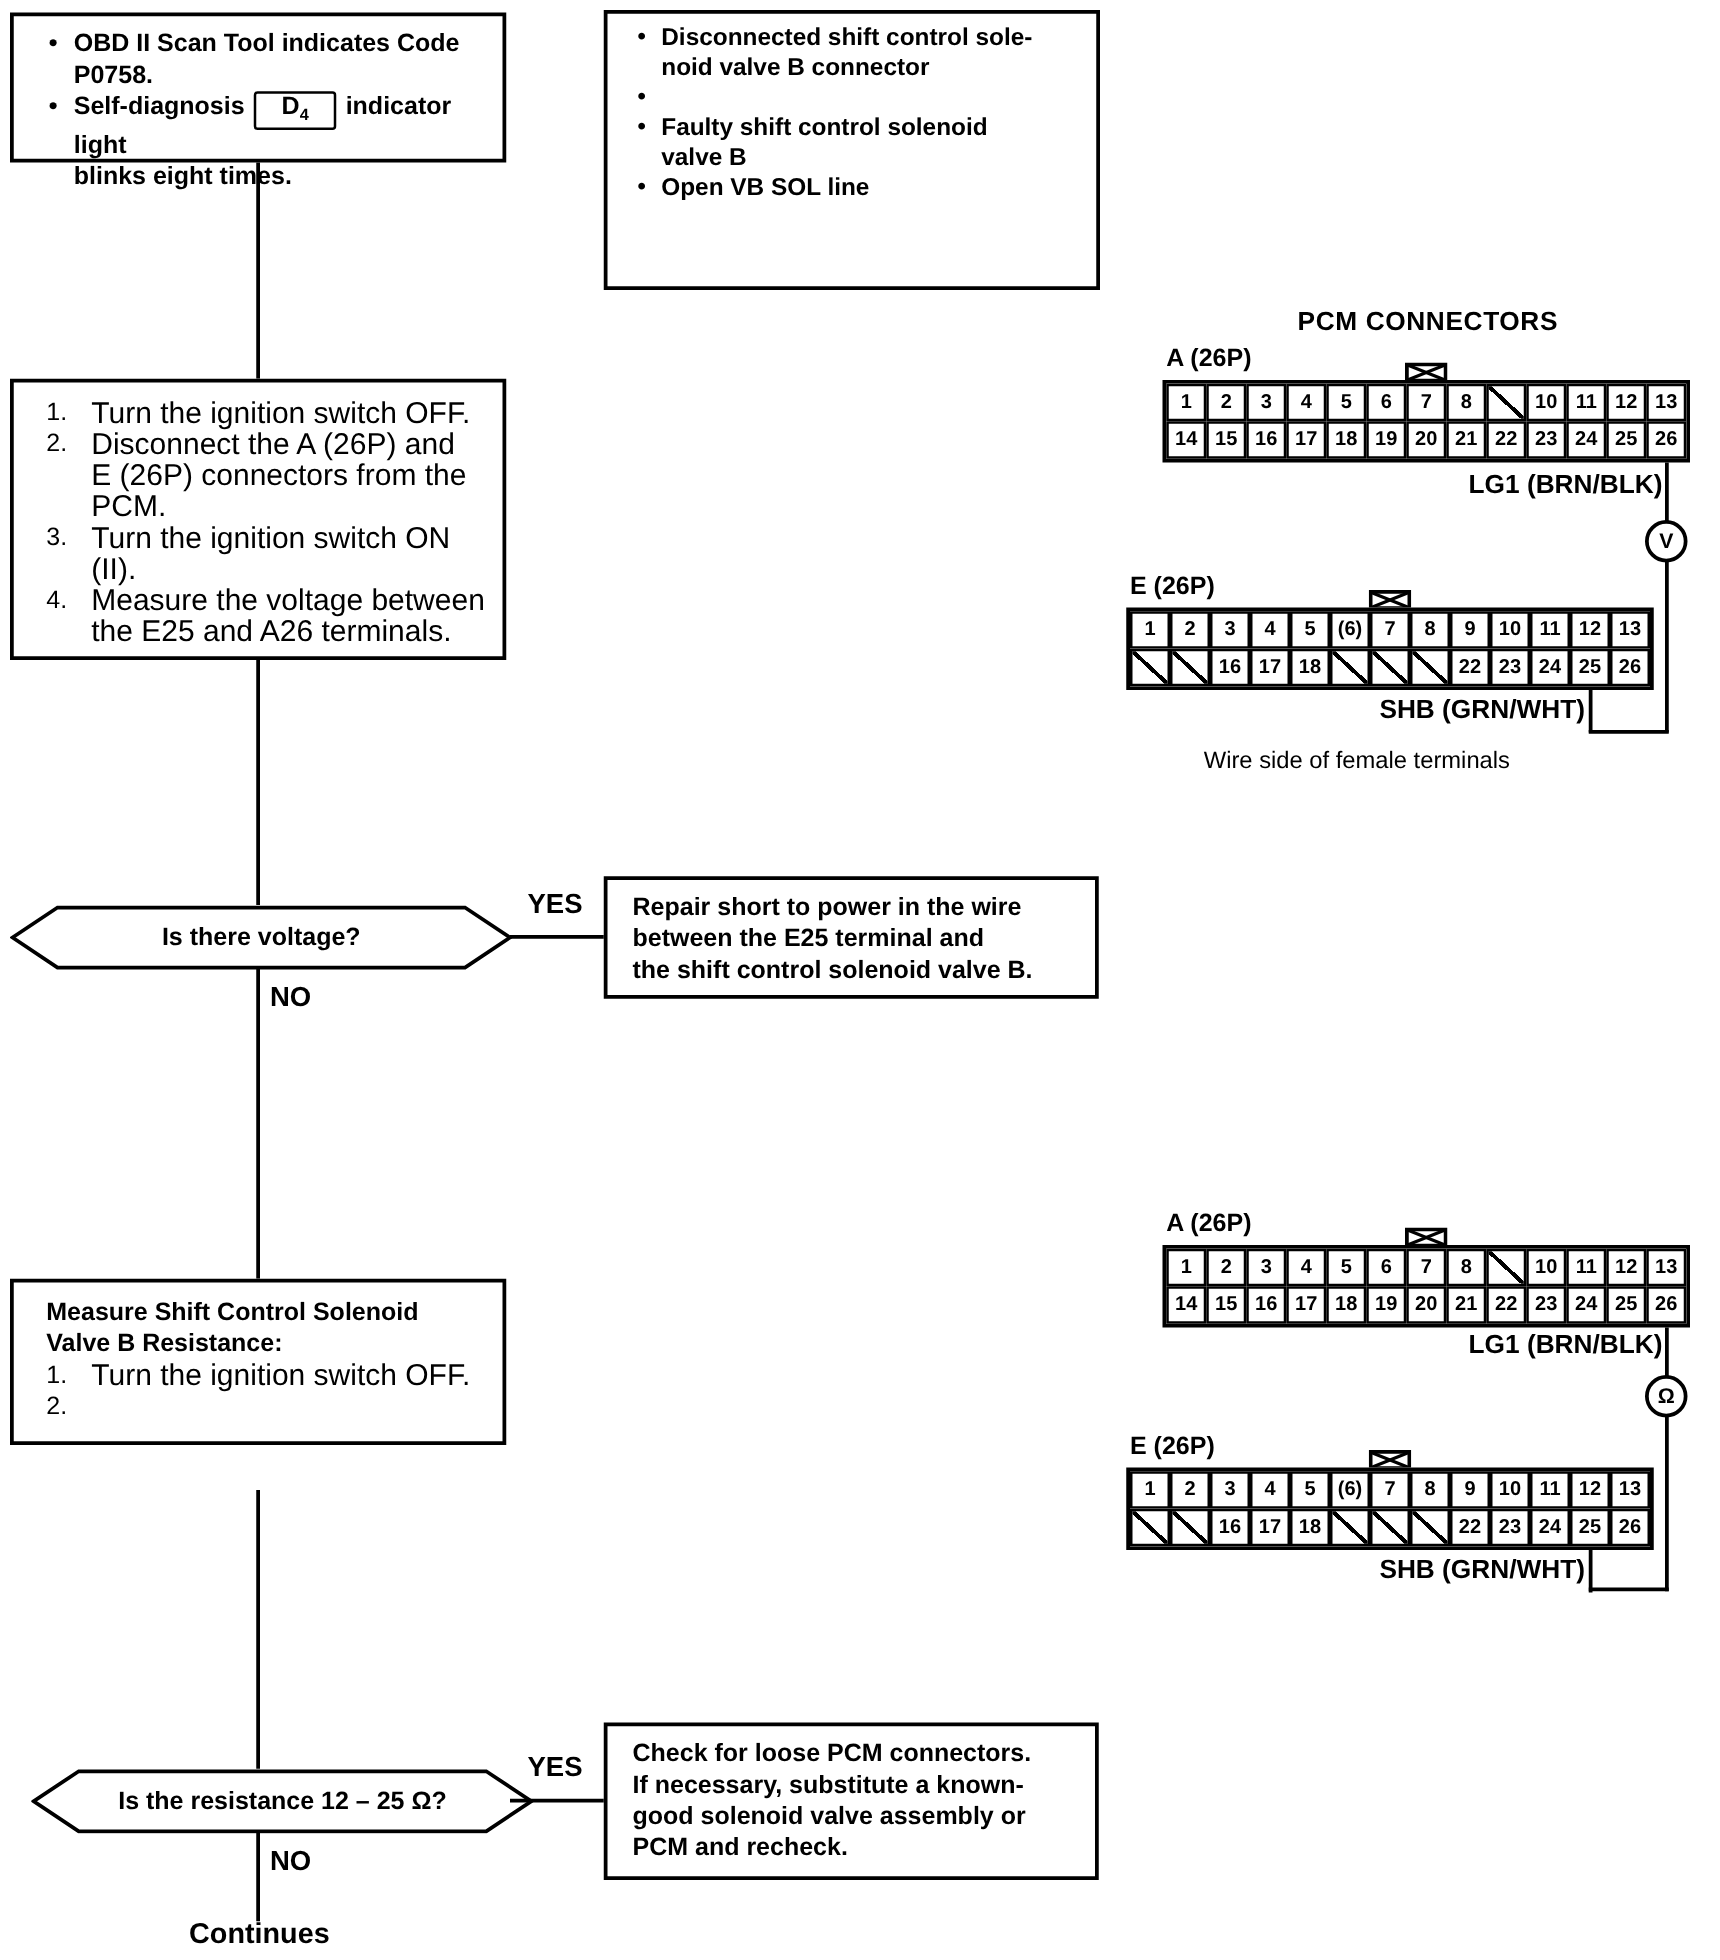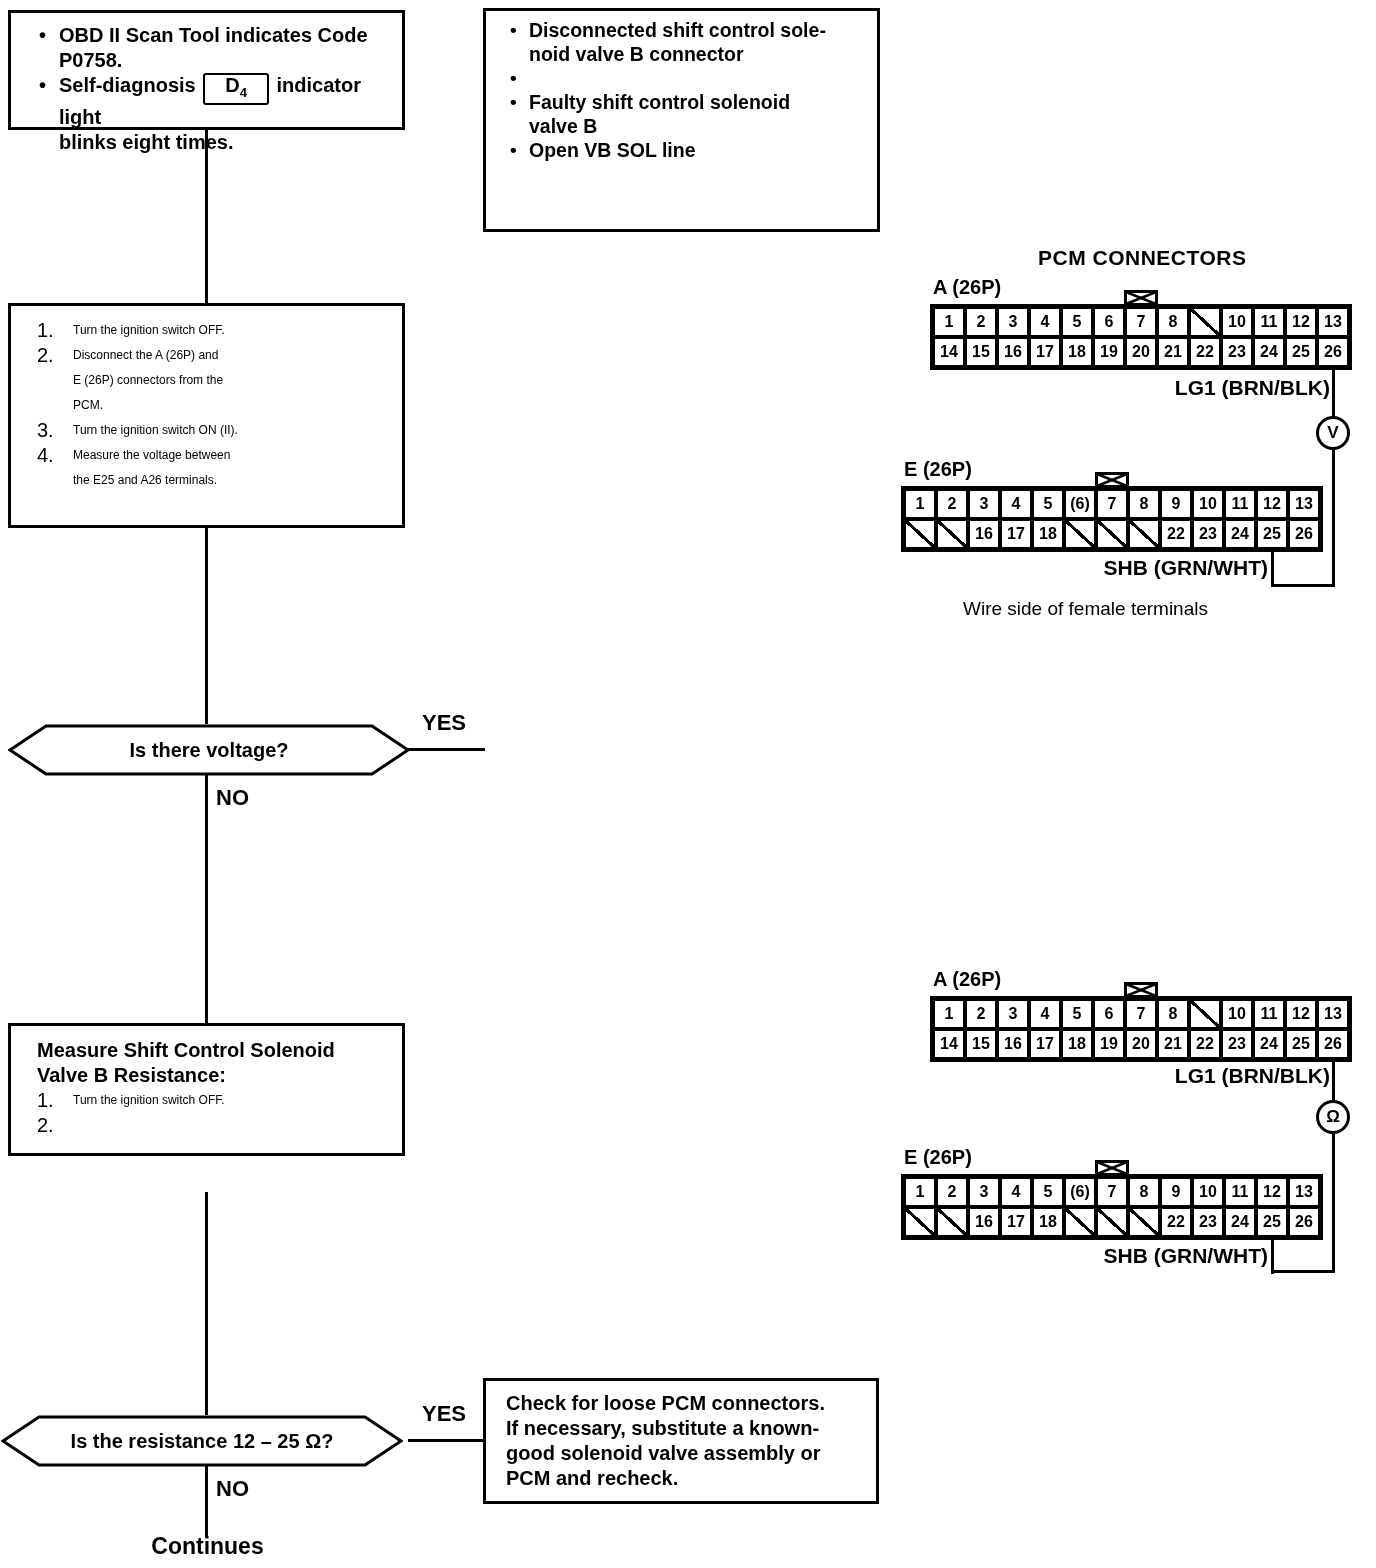--- a/index.html
+++ b/index.html
@@ -23,21 +23,21 @@
   .pc-head { border-bottom:3px solid #000; text-align:center; font-weight:700; font-size:20px; padding:5px 0 4px; }
   .pc-body { padding:7px 8px 6px 24px; }
   .pc-item { display:flex; align-items:flex-start; }
   .pc-bullet { flex:none; width:19px; font-weight:700; font-size:19px; line-height:24px; }
   .pc-text { font-weight:700; font-size:19.5px; line-height:24px; white-space:pre-line; }
 
   
   .stepbox-title { font-weight:700; font-size:20px; line-height:25px; white-space:pre-line; }
   .step { display:flex; align-items:flex-start; }
   .step-num { flex:none; width:36px; font-size:20px; line-height:25px; font-weight:400; }
-  .step-text { font-size:12px; line-height:25px; font-weight:400; white-space:pre-line; }
+  .step-text { font-size:24px; line-height:25px; font-weight:400; white-space:pre-line; }
 
   
   .hex { position:absolute; width:402px; height:52px; }
   .hex svg { position:absolute; left:0; top:0; }
   .hex-label { position:absolute; left:0; top:0; width:100%; height:100%;
     display:flex; align-items:center; justify-content:center;
     font-weight:700; font-size:20px; }
   .flow-word { position:absolute; font-weight:700; font-size:22px; }
 
   
@@ -139,36 +139,41 @@
   <div class="hex" style="left:8px; top:724px;">
     <svg width="402" height="52" viewBox="0 0 402 52">
       <polygon points="38,2 364,2 400,26 364,50 38,50 2,26" fill="#ffffff" stroke="#000000" stroke-width="3"></polygon>
     </svg>
     <div class="hex-label">Is there voltage?</div>
   </div>
   <div class="hline" style="left:408px; top:748px; width:77px;"></div>
   <div class="flow-word" style="left:422px; top:710px;">YES</div>
   <div class="flow-word" style="left:216px; top:785px;">NO</div>
 
+  <div class="box" style="left:483px; top:701px; width:396px; height:98px; padding:10px 8px 8px 20px;">
+    <div class="action-text">Repair short to power in the wire
+between the E25 terminal and
+the shift control solenoid valve B.</div>
+  </div>
 
   <div class="box" style="left:8px; top:1023px; width:397px; height:133px; padding:12px 8px 8px 26px;">
     <div class="stepbox-title">Measure Shift Control Solenoid
 Valve B Resistance:</div>
     <div>
         <div class="step">
           <span class="step-num">1.</span>
           <span class="step-text">Turn the ignition switch OFF.</span>
         </div>
         <div class="step">
           <span class="step-num">2.</span>
         </div>
       </div>
   </div>
 
-  <div class="hex" style="left:1px; top:1415px;">
+  <div class="hex" style="left:25px; top:1415px;">
     <svg width="402" height="52" viewBox="0 0 402 52">
       <polygon points="38,2 364,2 400,26 364,50 38,50 2,26" fill="#ffffff" stroke="#000000" stroke-width="3"></polygon>
     </svg>
     <div class="hex-label">Is the resistance 12 – 25 Ω?</div>
   </div>
   <div class="hline" style="left:408px; top:1439px; width:77px;"></div>
   <div class="flow-word" style="left:422px; top:1401px;">YES</div>
   <div class="flow-word" style="left:216px; top:1476px;">NO</div>
 
   <div class="box" style="left:483px; top:1378px; width:396px; height:126px; padding:10px 8px 8px 20px;">

